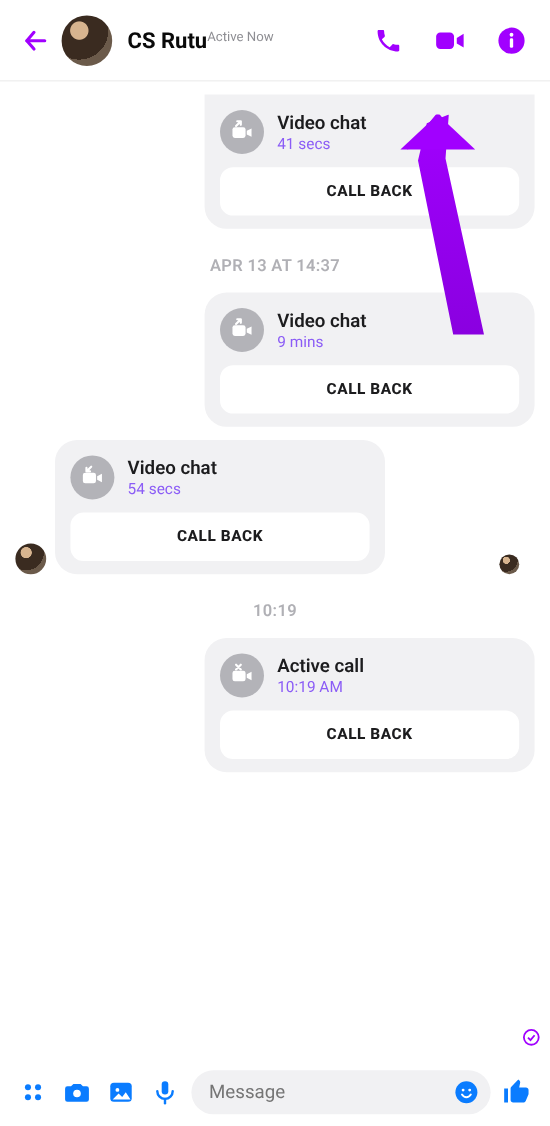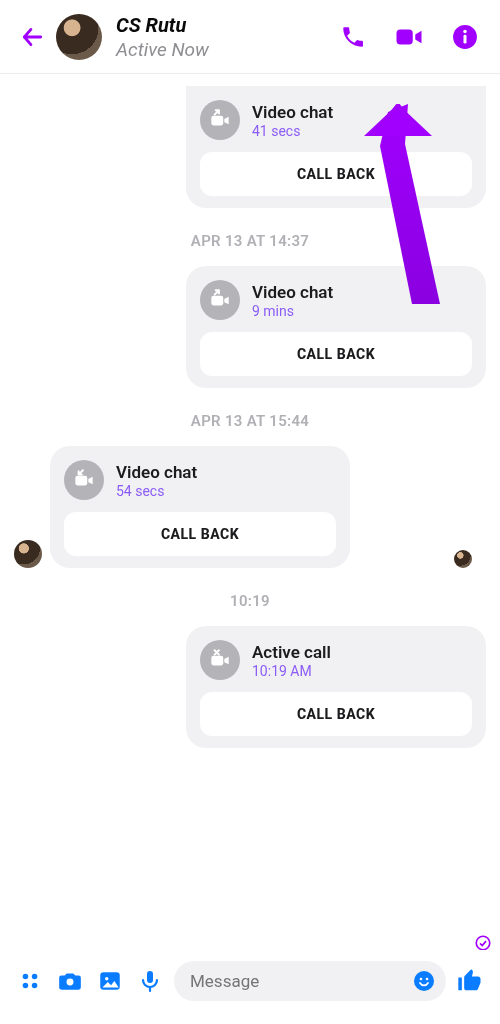--- a/index.html
+++ b/index.html
@@ -2,23 +2,23 @@
 <html><head>
 <meta charset="utf-8">
 <style>
   * { margin:0; padding:0; box-sizing:border-box; font-family:-apple-system,BlinkMacSystemFont,"Segoe UI",Roboto,Helvetica,Arial,sans-serif; -webkit-font-smoothing:antialiased; }
   body { width:500px; height:1024px; background:#fff; overflow:hidden; position:relative; }
 
   
   .header { height:74px; display:flex; align-items:center; padding:0 14px 0 14px; border-bottom:1px solid #ececec; }
   .back-btn { width:36px; height:36px; display:flex; align-items:center; justify-content:center; color:#a100ff; }
   .avatar { width:46px; height:46px; border-radius:50%; background:radial-gradient(circle at 35% 30%, #d7b48f 0 18%, #3a2b20 20% 60%, #6b5a4a 60% 100%); margin-left:6px; }
-  .title-block { display:flex; flex-direction:column; margin-left:14px; flex:1;font-style:italic; }
+  .title-block { display:flex; margin-left:14px; flex:1; }
   .title-name { font-size:20px; font-weight:700; color:#0a0a0a; }
-  .title-status { font-size:19px; color:#8e8e93; margin-top:1px; }
+  .title-status { font-size:12px; color:#8e8e93; margin-top:1px; }
   .hdr-icon { width:42px; height:42px; display:flex; align-items:center; justify-content:center; color:#a100ff; margin-left:14px; }
 
   
   .thread { position:absolute; top:74px; bottom:62px; left:0; right:0; padding:12px 14px 0 14px; overflow:hidden; }
   .timestamp { text-align:center; font-size:15px; font-weight:600; color:#b0b0b5; letter-spacing:0.3px; margin:24px 0 16px; }
 
   .row { display:flex; align-items:flex-end; margin-bottom:12px; }
   .row.left .mini-av { margin-right:8px; }
   .row.right { justify-content:flex-end; }
   .mini-av { width:28px; height:28px; border-radius:50%; background:radial-gradient(circle at 35% 30%, #d7b48f 0 18%, #3a2b20 20% 60%, #6b5a4a 60% 100%); flex-shrink:0; }
@@ -33,21 +33,21 @@
   .bubble-sub { font-size:14px; color:#8b5cf6; margin-top:1px; }
   .callback-btn { margin-top:12px; background:#ffffff; border-radius:12px; height:44px; display:flex; align-items:center; justify-content:center; font-size:14px; font-weight:800; letter-spacing:0.5px; color:#1c1c1e; }
 
   
   .arrow-annot { position:absolute; top:30px; left:350px; pointer-events:none; }
 
   
   .delivered { position:absolute; right:8px; bottom:72px; color:#a100ff; }
 
   
-  .footer { position:absolute; bottom:12px; left:0; right:0; height:62px; background:#fff; display:flex; align-items:center; padding:0 10px; }
+  .footer { position:absolute; bottom:0; left:0; right:0; height:62px; background:#fff; display:flex; align-items:center; padding:0 10px; }
   .f-icon { width:40px; height:40px; display:flex; align-items:center; justify-content:center; color:#0a7cff; }
   .composer { flex:1; height:40px; background:#f1f1f3; border-radius:20px; display:flex; align-items:center; padding:0 10px 0 16px; margin:0 4px; }
   .composer input { border:none; outline:none; background:transparent; font-size:17px; color:#8e8e93; width:100%; }
   .emoji-in { color:#0a7cff; }
 
   svg { display:block; }
 </style>
 </head>
 <body>
 
@@ -127,21 +127,20 @@
             </svg>
           </div>
           <div class="bubble-text">
             <div class="bubble-title">Video chat</div>
             <div class="bubble-sub">9 mins</div>
           </div>
         </div>
         <div class="callback-btn">CALL BACK</div>
       </div>
     </div>
-    <div class="timestamp">APR 13 AT 15:44</div>
     <div class="row left" style="position: relative;">
       <div class="mini-av"></div>
       <div class="bubble">
         <div class="bubble-head">
           <div class="call-icon-circle">
             <svg width="26" height="26" viewBox="0 0 24 24">
               <rect x="4" y="8" width="11" height="9" rx="2" fill="#fff"></rect>
               <path d="M16 11l4-2v7l-4-2z" fill="#fff"></path>
               <path d="M10 2l-4 4M6 6h3M6 6v-3" stroke="#fff" stroke-width="1.8" fill="none" stroke-linecap="round" transform="translate(1,1)"></path>
             </svg>

